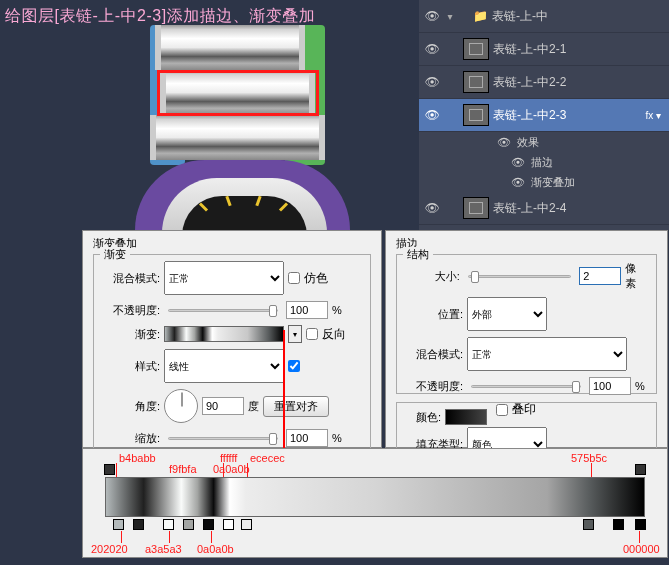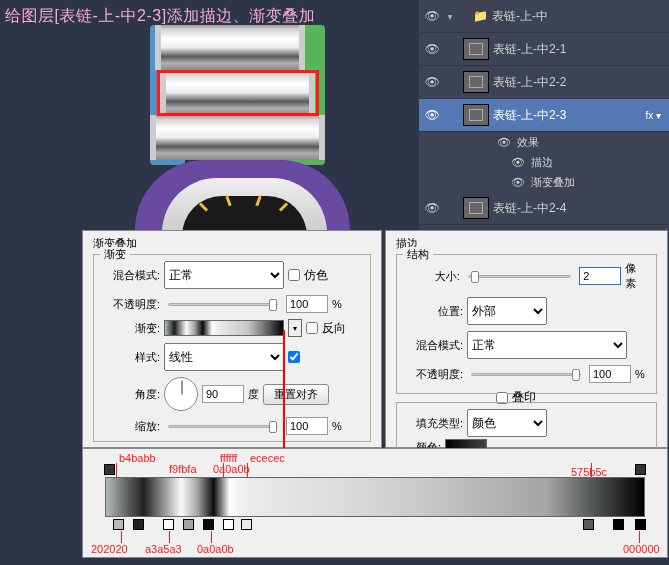--- a/index.html
+++ b/index.html
@@ -35,21 +35,21 @@
 
 
 .dialog { position: absolute; background: #f0f0f0; border: 1px solid #888; padding: 6px 10px; font-size: 12px; }
 .grad-dialog { top: 230px; left: 82px; width: 300px; height: 218px; }
 .stroke-dialog { top: 230px; left: 385px; width: 283px; height: 218px; }
 .dialog-title { position:relative; top:-1px; font-size:11px;}
 .fieldset { border: 1px solid #aaa; margin-top: 2px; padding: 0 10px; position:relative;}
 .fieldset > .legend { position:absolute; top:-8px; left:6px; background:#f0f0f0; padding:0 4px; font-size:11px;}
 .row { display: flex; align-items: center; margin: 6px 0; gap: 4px; }
 .lbl { width: 56px; text-align: right; font-size: 11px; }
-select { font-size: 12px; height: 28px; }
+select { font-size: 10px; height: 34px; }
 .sel-md { width: 120px; }
 .chk { width: 12px; height: 12px; }
 .slider-track { position:relative; height: 3px; background: #cfcfcf; border:1px solid #aaa; border-radius:2px; margin: 0 4px; }
 .slider-thumb { position:absolute; top:-5px; width:8px; height:12px; background:#fff; border:1px solid #888; border-radius:2px;}
 .num-input { width: 42px; height: 18px; border: 1px solid #999; font-size: 11px; padding: 0 3px; text-align:left; }
 .unit { font-size: 11px; }
 .grad-preview { width: 120px; height: 16px; border: 1px solid #666; background: linear-gradient(to right, #b4babb 0%, #202020 8%, #f9fbfa 18%, #a3a5a3 25%, #0a0a0b 32%, #ffffff 40%, #ececec 45%, #c8c8c8 70%, #575b5c 88%, #000 100%); }
 .grad-arrow { width:14px; height:18px; border:1px solid #666; background:#eee; display:flex; align-items:center; justify-content:center; font-size:8px;}
 .angle-dial { width: 34px; height: 34px; border: 1px solid #888; border-radius: 50%; background: #fff; position: relative; }
 .angle-dial::after { content:''; position:absolute; top:16px; left:17px; width:14px; height:1px; background:#333; transform:rotate(-90deg); transform-origin:left;}
@@ -218,44 +218,44 @@
       <input class="num-input" value="100" style="">
       <span class="unit">%</span>
     </div>
     <div class="row" style="margin-left:89px">
       <input type="checkbox" class="chk" style="">
       <span>叠印</span>
     </div>
   </div>
   <div class="fieldset" style="margin-top:8px; padding:4px 10px;">
     <div class="row" style="margin:2px 0">
+      <span style="width:34px; text-align:right; font-size:11px">颜色:</span>
+      <div class="color-swatch"></div>
+    </div>
+    <div class="row" style="margin:2px 0">
       <span class="lbl">填充类型:</span>
       <select style="width:80px"><option>颜色</option></select>
-    </div>
-    <div class="row" style="margin:2px 0">
-      <span style="width:34px; text-align:right; font-size:11px">颜色:</span>
-      <div class="color-swatch"></div>
     </div>
   </div>
 </div>
 
 <div class="red-arrow v"></div>
 <div class="red-arrow-head"></div>
 
 <div class="grad-editor">
   <div class="grad-bar"></div>
 
   <div class="stop top" style="left:21px"></div>
   <div class="stop top" style="left:552px"></div>
   <div class="stop-label" style="top:3px; left:36px">b4babb</div>
   <div class="stop-label" style="top:14px; left:86px">f9fbfa</div>
   <div class="stop-label" style="top:14px; left:130px">0a0a0b</div>
   <div class="stop-label" style="top:3px; left:137px">ffffff</div>
   <div class="stop-label" style="top:3px; left:167px">ececec</div>
-  <div class="stop-label" style="top:17px; left:488px">575b5c</div>
+  <div class="stop-label" style="top:3px; left:488px">575b5c</div>
 
   <div class="stop bot" style="left:30px; background:#b4babb"></div>
   <div class="stop bot" style="left:50px; background:#202020"></div>
   <div class="stop bot" style="left:80px; background:#f9fbfa"></div>
   <div class="stop bot" style="left:100px; background:#a3a5a3"></div>
   <div class="stop bot" style="left:120px; background:#0a0a0b"></div>
   <div class="stop bot" style="left:140px; background:#fff"></div>
   <div class="stop bot" style="left:158px; background:#ececec"></div>
   <div class="stop bot" style="left:500px; background:#575b5c"></div>
   <div class="stop bot" style="left:530px; background:#000"></div>

